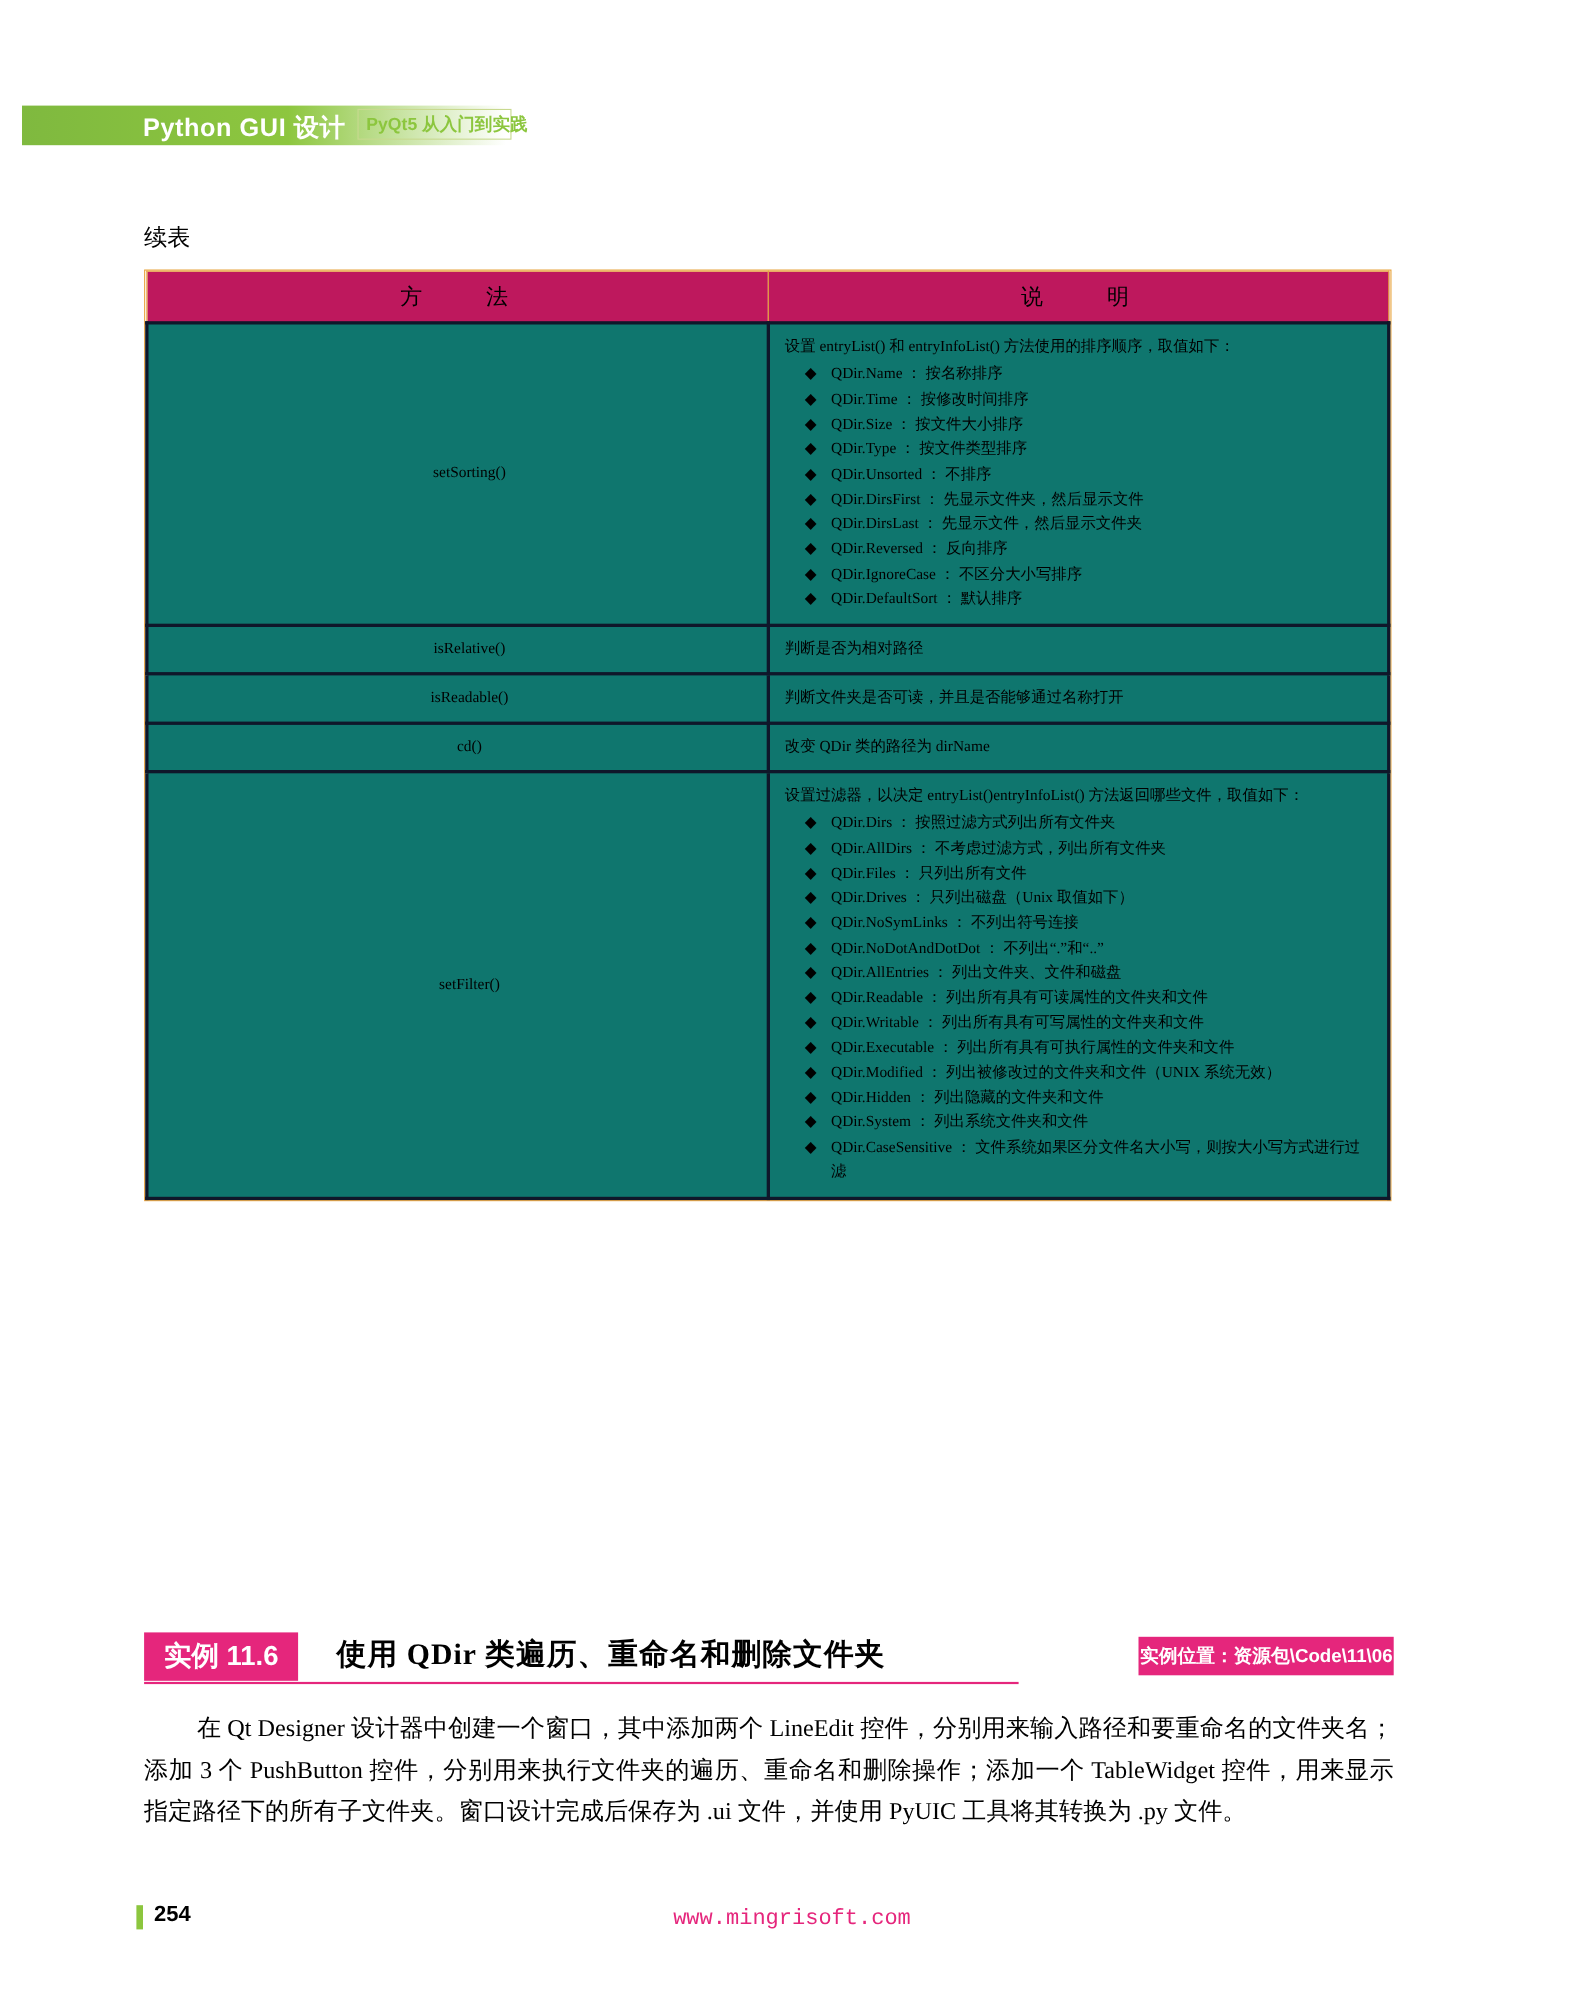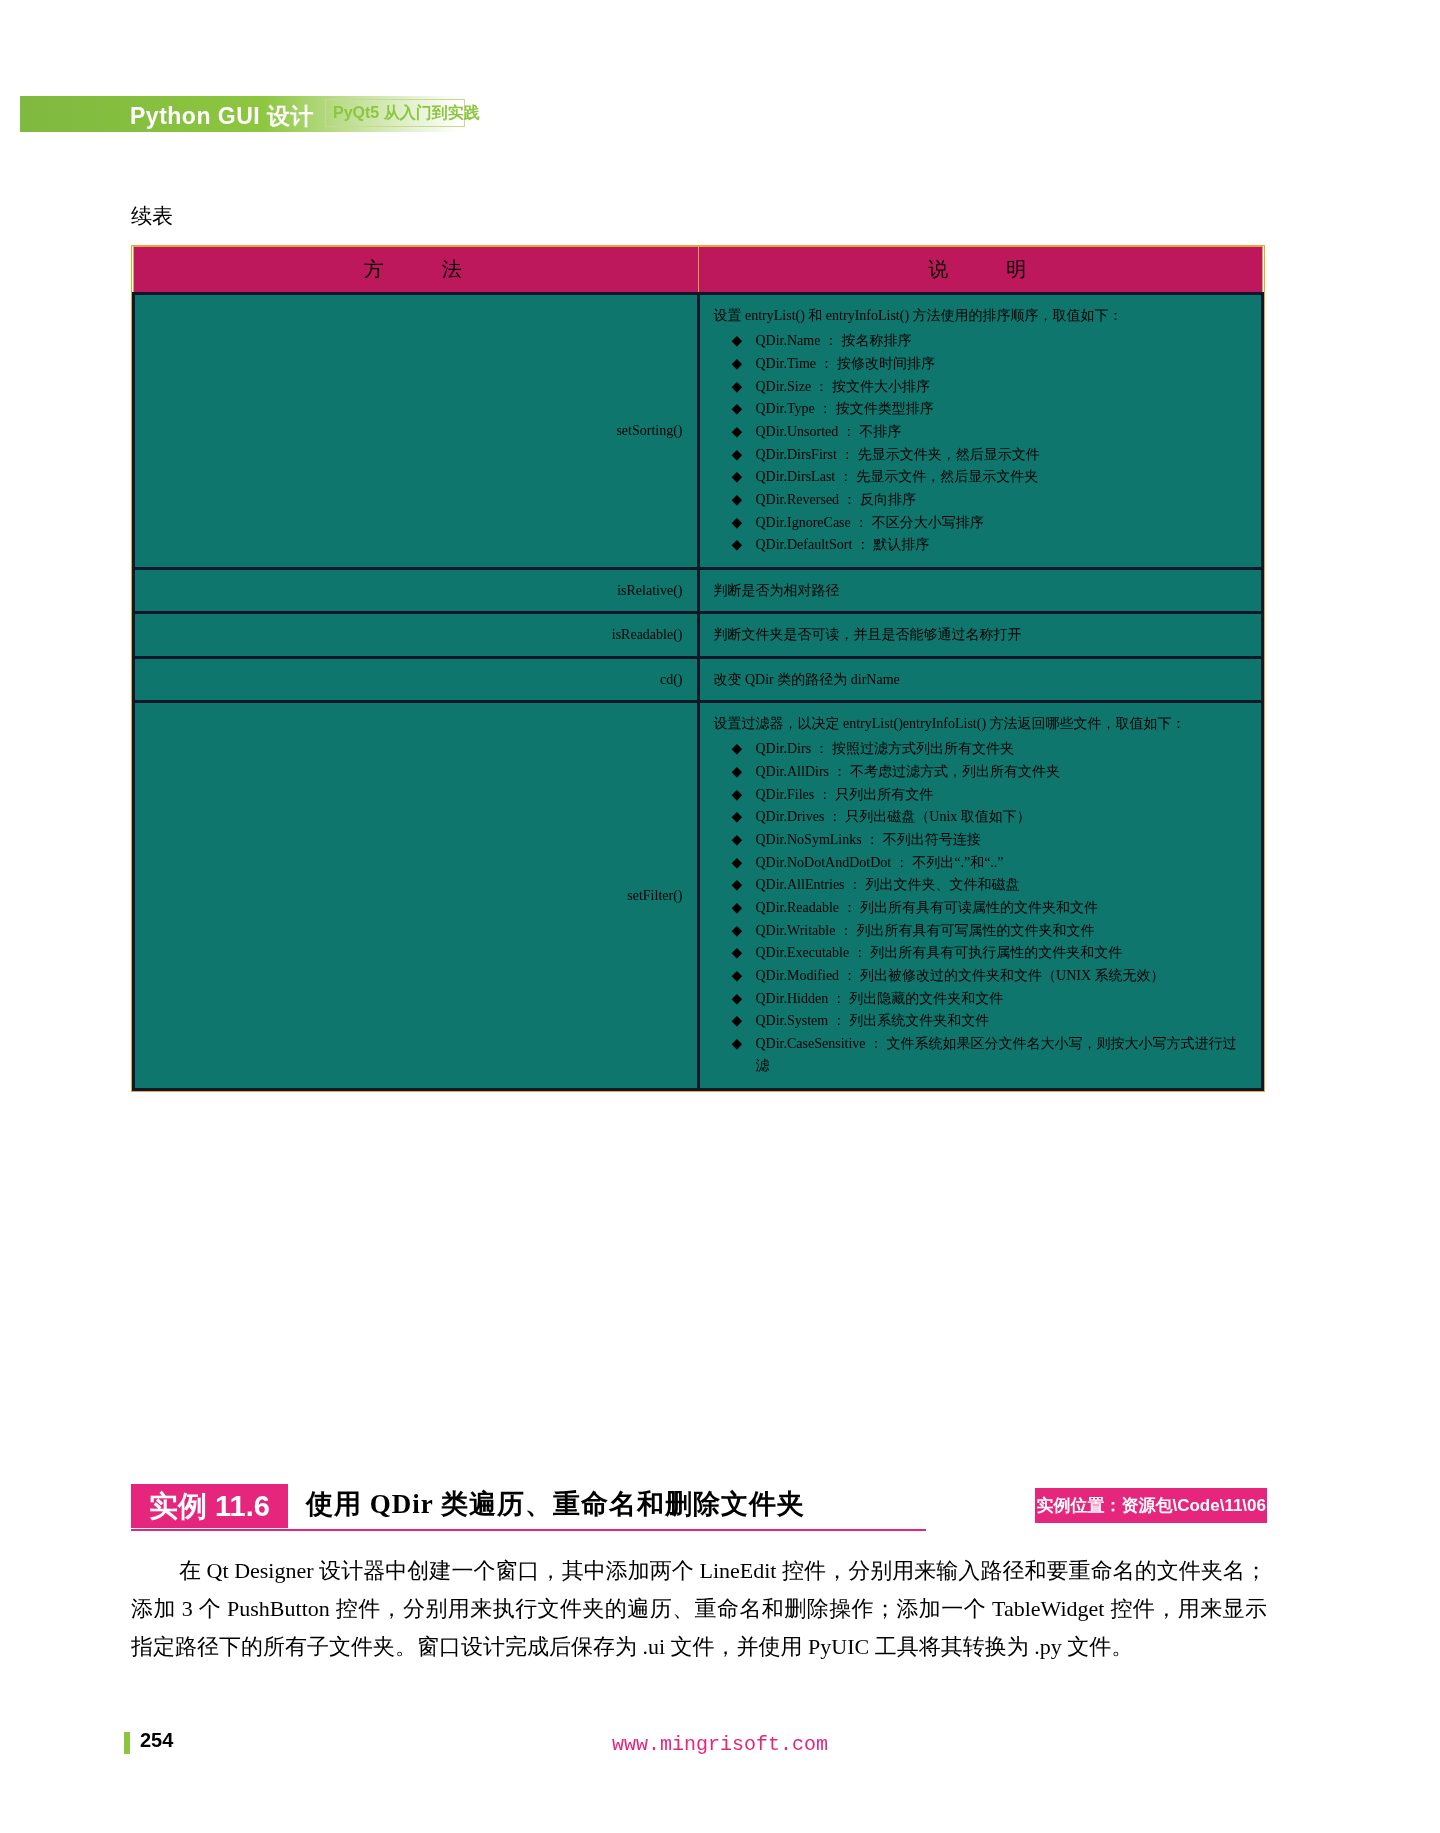--- a/index.html
+++ b/index.html
@@ -96,21 +96,21 @@
   }
   table.qdir td {
     border: 3px solid #0f172a;
     background: #0f766e;
     font-size: 14px;
     vertical-align: middle;
     padding: 10px 14px;
     line-height: 1.52;
   }
   table.qdir td.method {
-    text-align: right;
+    text-align: center;
     width: 258px;
     font-family: "Liberation Serif", serif;
     padding-left: 36px;
   }
   table.qdir td.desc {
     text-align: left;
   }
   .desc-head {
     margin: 0 0 4px 0;
   }
@@ -143,21 +143,21 @@
   }
   .example-badge {
     position: absolute;
     left: 0;
     top: 0;
     height: 44px;
     background: #e5267c;
     color: #fff;
     font-family: "Liberation Sans", sans-serif;
     font-weight: bold;
-    font-size: 29px;
+    font-size: 25px;
     padding: 0 18px;
     line-height: 44px;
     white-space: nowrap;
   }
   .example-title {
     position: absolute;
     left: 175px;
     top: 2px;
     font-size: 27px;
     font-weight: bold;

